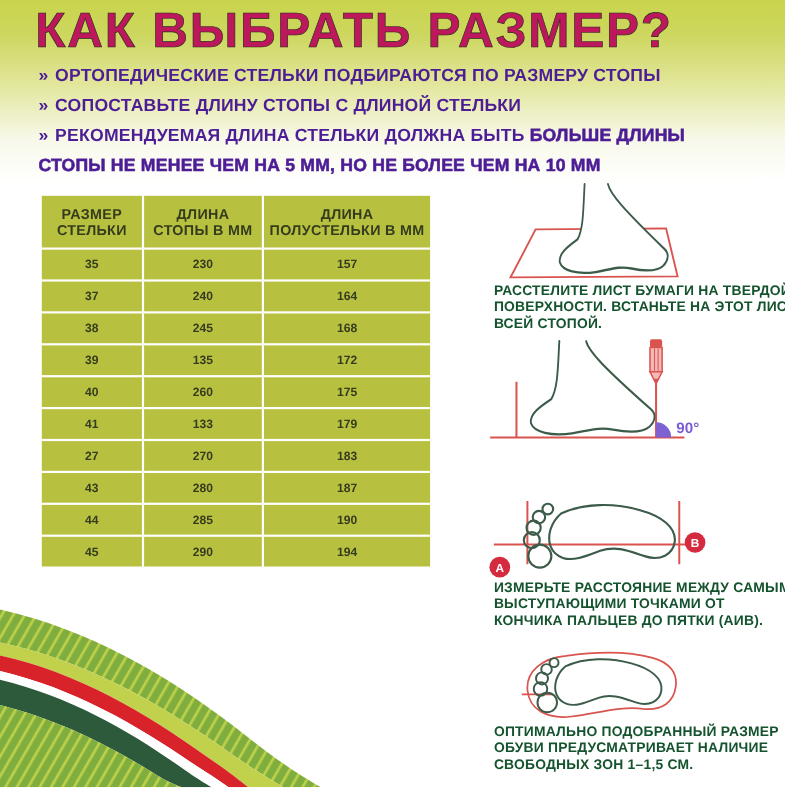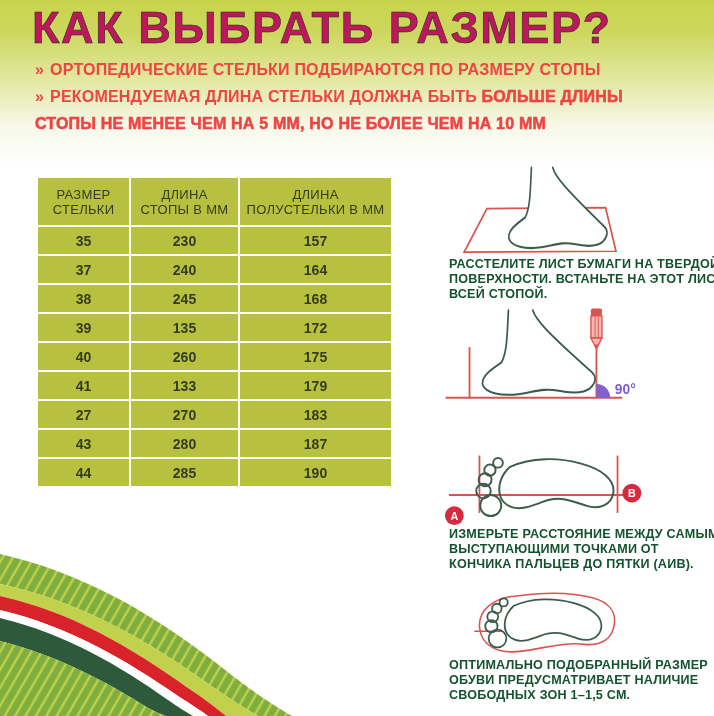--- a/index.html
+++ b/index.html
@@ -9,52 +9,53 @@
   }
   .grad{position:absolute;left:0;top:0;width:714px;height:180px;
     background:linear-gradient(180deg,#c9d44c 0%,#cdd75f 18%,#e4e8a2 45%,#f7f8e9 70%,#ffffff 92%);}
   .title{
     position:absolute;left:32px;top:2px;width:660px;
     font-size:45px;font-weight:700;letter-spacing:1.6px;color:#be185d;
     -webkit-text-stroke:0.6px #252a1e;white-space:nowrap;
   }
   .bullets{position:absolute;left:35px;top:56px;width:648px;}
   .bullet{
-    font-size:16px;line-height:27px;font-weight:700;color:#ef4444;letter-spacing:0.2px;
+    font-size:16px;line-height:27px;font-weight:700;color:#4c1d95;letter-spacing:0.2px;
   }
   .b-heavy{-webkit-text-stroke:0.55px currentColor;}
   .marker{margin-right:6px;}
   table.sizes{
     position:absolute;left:36px;top:176px;border-collapse:collapse;table-layout:fixed;
   }
   table.sizes th,table.sizes td{
     background:#b7c03f;border:2.5px solid #ffffff;text-align:center;vertical-align:middle;
     color:#353c1e;
   }
-  table.sizes th{font-size:13px;font-weight:400;line-height:15px;white-space:pre-line;height:45px;letter-spacing:0.3px;}
-  table.sizes td{font-size:14px;font-weight:700;height:25px;}
+  table.sizes th{font-size:13px;font-weight:700;line-height:15px;white-space:pre-line;height:45px;letter-spacing:0.3px;}
+  table.sizes td{font-size:11px;font-weight:700;height:25px;}
   .col1{width:89px}.col2{width:105px}.col3{width:149px}
   .caption{
     position:absolute;left:449px;width:282px;font-size:12.6px;line-height:15.2px;
     font-weight:700;color:#14532d;white-space:pre-line;letter-spacing:0.2px;
   }
   .ill{position:absolute;}
   .waves{position:absolute;left:0;top:540px;}
   svg text{font-family:"Liberation Sans", sans-serif;}
 </style>
 </head>
 <body>
 
 <div class="page">
   <div class="grad"></div>
 
   <div class="title">КАК ВЫБРАТЬ РАЗМЕР?</div>
 
   <div class="bullets">
     <div class="bullet"><span class="marker">»</span><span>ОРТОПЕДИЧЕСКИЕ СТЕЛЬКИ ПОДБИРАЮТСЯ ПО РАЗМЕРУ СТОПЫ</span><span class="b-heavy"></span></div>
+    <div class="bullet"><span class="marker">»</span><span>СОПОСТАВЬТЕ ДЛИНУ СТОПЫ С ДЛИНОЙ СТЕЛЬКИ</span><span class="b-heavy"></span></div>
     <div class="bullet"><span class="marker">»</span><span>РЕКОМЕНДУЕМАЯ ДЛИНА СТЕЛЬКИ ДОЛЖНА БЫТЬ </span><span class="b-heavy">БОЛЬШЕ ДЛИНЫ СТОПЫ НЕ МЕНЕЕ ЧЕМ НА 5 ММ, НО НЕ БОЛЕЕ ЧЕМ НА 10 ММ</span></div>
   </div>
 
   <table class="sizes">
     <thead>
       <tr>
         <th class="col1">РАЗМЕР
 СТЕЛЬКИ</th>
         <th class="col2">ДЛИНА
 СТОПЫ В ММ</th>
@@ -100,20 +101,25 @@
         </tr>
       <tr>
           <td>43</td>
           <td>280</td>
           <td>187</td>
         </tr>
       <tr>
           <td>44</td>
           <td>285</td>
           <td>190</td>
+        </tr>
+      <tr>
+          <td>45</td>
+          <td>290</td>
+          <td>194</td>
         </tr>
     </tbody>
   </table>
 
   <svg class="ill" style="left:443px;top:163px;" width="196" height="93" viewBox="0 0 206 98">
     <polygon points="46,48 171,47 182,93 22,94" fill="none" stroke="#d9534f" stroke-width="1.8"></polygon>
     <path d="M 62,2 C 60,34 60,52 52,64 C 38,72 24,80 26,90 C 30,100 52,104 78,101 C 100,98 112,94 130,97 C 148,100 166,101 176,94 C 184,88 185,80 178,75 C 158,60 132,40 116,26 C 106,17 98,9 96,2" transform="translate(52,3) scale(0.66,0.85)" fill="#ffffff" stroke="#3c5c4a" stroke-width="2.6" stroke-linecap="round"></path>
   </svg>
   <div class="caption" style="top:257px;">РАССТЕЛИТЕ ЛИСТ БУМАГИ НА ТВЕРДОЙ
 ПОВЕРХНОСТИ. ВСТАНЬТЕ НА ЭТОТ ЛИСТ

